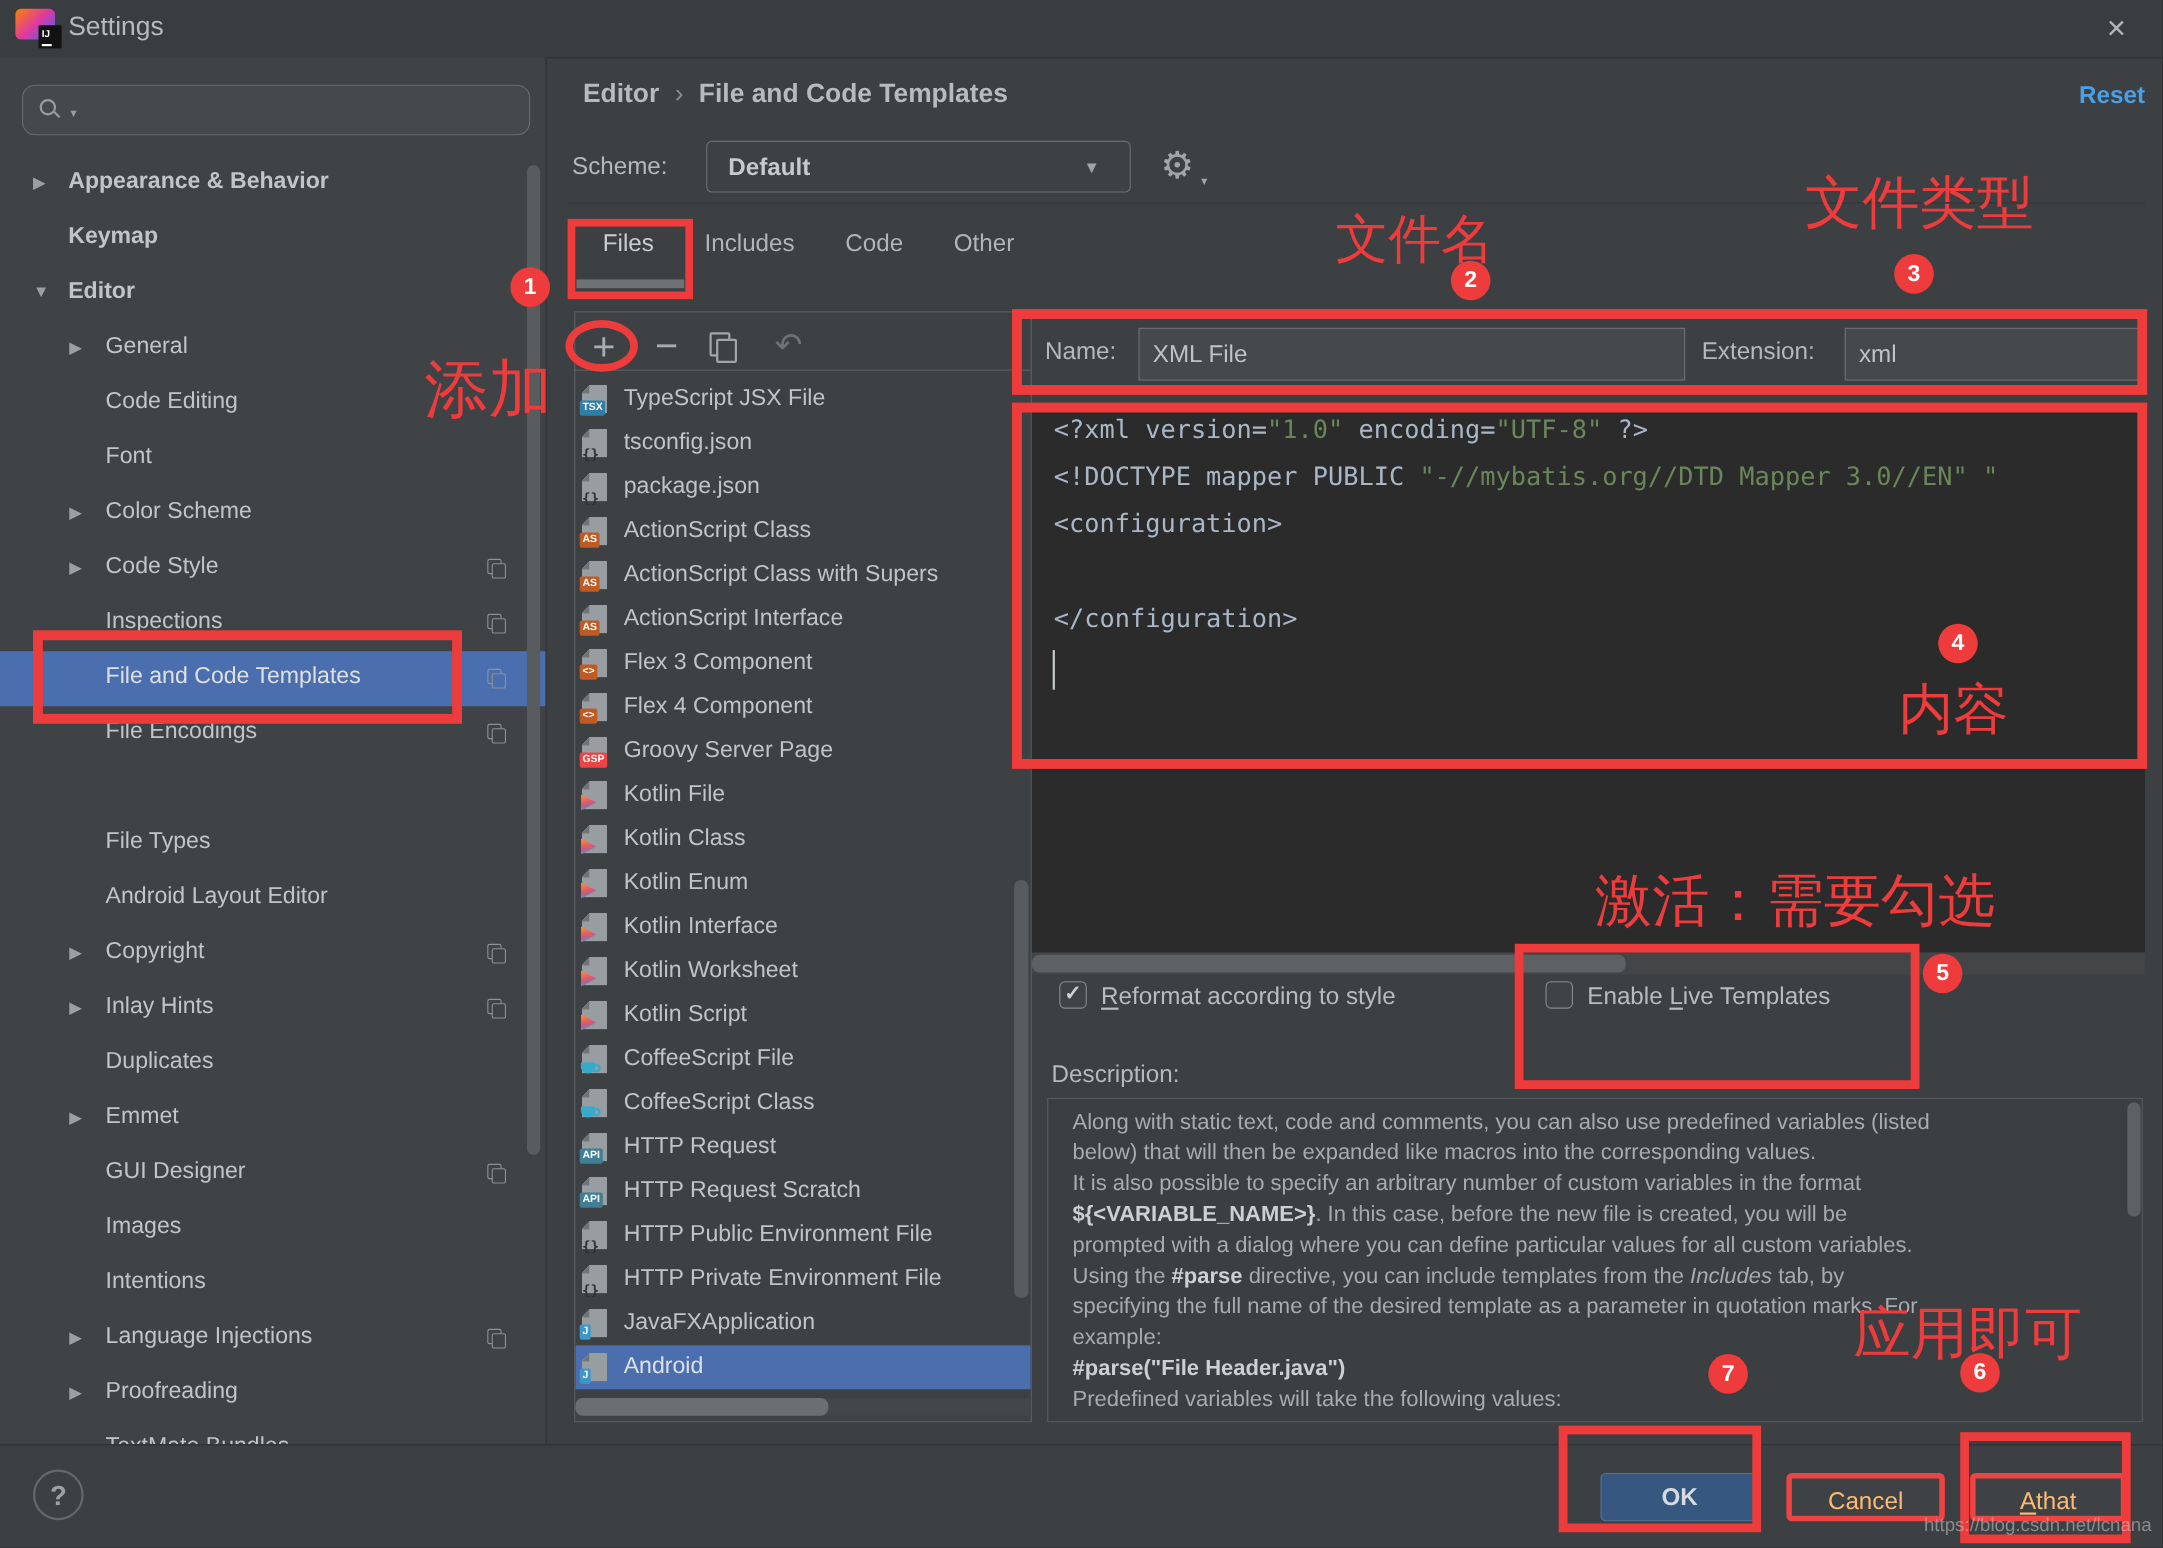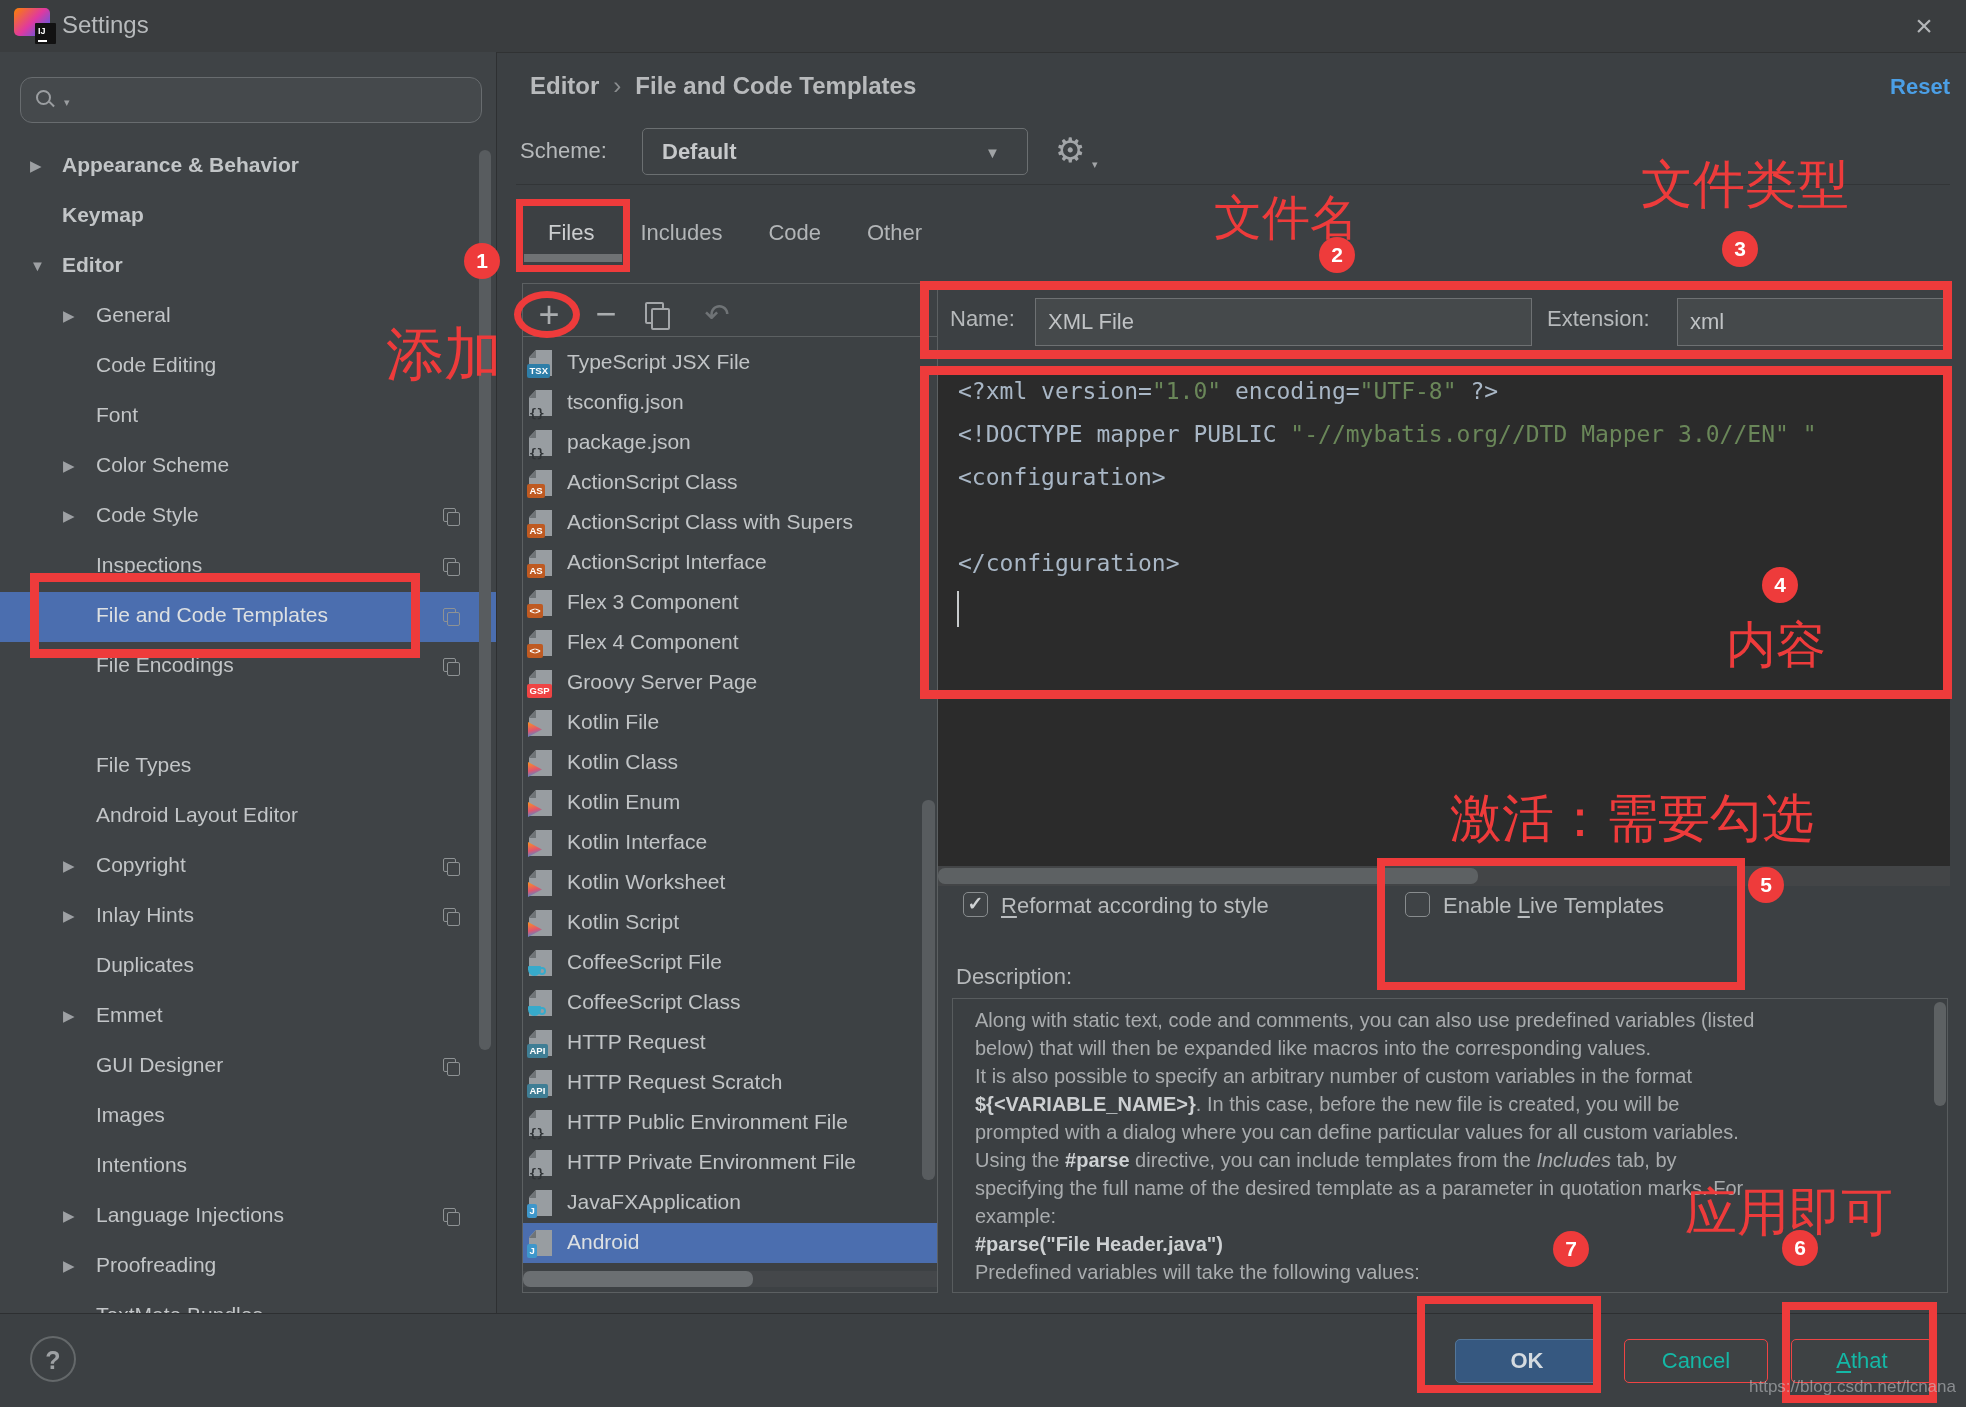--- a/index.html
+++ b/index.html
@@ -45,21 +45,21 @@
   .crumbs .sep{color:#8b8e90;padding:0 14px;font-weight:400;}
   .reset{left:1845px;top:74px;width:105px;font-size:22px;font-weight:700;color:var(--reset);text-align:right;}
   .scheme-label{left:520px;top:138px;font-size:22px;color:#b6b9bb;}
   .scheme-sel{left:642px;top:128px;width:386px;height:47px;background:#3d4144;border:1.5px solid #6b6f71;border-radius:5px;box-sizing:border-box;}
   .scheme-val{left:662px;top:139px;font-size:22px;font-weight:700;color:#c7c9cb;}
   .scheme-arr{left:985px;top:144px;font-size:15px;color:#a0a3a5;}
   .gear{left:1055px;top:130px;font-size:34px;color:#a2a5a8;}
   .gearcaret{left:1092px;top:158px;font-size:11px;color:#a2a5a8;}
   .hdiv{left:516px;top:184px;width:1434px;height:1px;background:#323537;}
   
-  .tabs{left:548px;top:220px;display:flex;gap:46px;font-size:22px;color:#b2b5b7;}
+  .tabs{left:548px;top:208px;display:flex;gap:46px;font-size:22px;color:#b2b5b7;}
   .tab.active{color:#cbcdcf;}
   .tab-ind{left:524px;top:254px;width:98px;height:8px;background:#6f7274;}
   
   .lpanel{left:522px;top:283px;width:416px;height:1010px;border:1px solid #5c6062;background:#3d4144;box-sizing:border-box;}
   .tico{color:#aaadaf;font-weight:300;text-align:center;}
   .plus{left:531px;top:294px;width:36px;height:42px;font-size:36px;line-height:42px;}
   .minus{left:588px;top:294px;width:36px;height:42px;font-size:36px;line-height:40px;}
   .tcopy{left:644px;top:302px;width:26px;height:28px;}
   .tcopy::before{content:"";position:absolute;left:1px;top:0;width:15px;height:18px;border:2.2px solid #a3a6a9;border-radius:2px;}
   .tcopy::after{content:"";position:absolute;left:7px;top:6px;width:15px;height:18px;border:2.2px solid #a3a6a9;border-radius:2px;background:#3d4144;}
@@ -103,21 +103,21 @@
   .desc-label{left:956px;top:964px;font-size:22px;color:#b6b9bb;}
   .desc{left:952px;top:998px;width:996px;height:295px;background:#3b3f42;border:1px solid #585c5e;box-sizing:border-box;overflow:hidden;}
   .dtext{position:absolute;left:22px;top:7px;font-size:20px;line-height:28px;color:#a9acae;}
   .dline{white-space:nowrap;}
   .db{font-weight:700;color:#cdd0d2;}
   .di{font-style:italic;}
   .dv-thumb{left:1934px;top:1002px;width:12px;height:104px;background:#5d6163;border-radius:6px;}
   
   .btn{height:44px;border-radius:5px;font-size:22px;text-align:center;line-height:42px;box-sizing:border-box;}
   .btn-ok{left:1455px;top:1339px;width:144px;background:var(--okbg);border:1px solid #537699;color:#d5dbe0;font-weight:700;}
-  .btn-plain{background:#3e4244;border:1px solid #ef4444;color:#14b8a6;}
+  .btn-plain{background:#3e4244;border:5px solid #ef4444;color:#fdba74;}
   .btn-cancel{left:1624px;top:1339px;width:144px;}
   .btn-apply{left:1791px;top:1339px;width:142px;}
   .btn .u{text-decoration:underline;text-underline-offset:3px;}
   
   .rbox{border:8px solid var(--red);box-sizing:border-box;}
   .rb-files{left:516px;top:199px;width:114px;height:73px;border-width:7px;}
   .rb-sidebar{left:30px;top:573px;width:390px;height:85px;border-width:9px;}
   .rb-name{left:920px;top:281px;width:1032px;height:78px;border-width:9px;}
   .rb-editor{left:920px;top:366px;width:1032px;height:333px;border-width:9px;}
   .rb-live{left:1377px;top:858px;width:368px;height:132px;}

